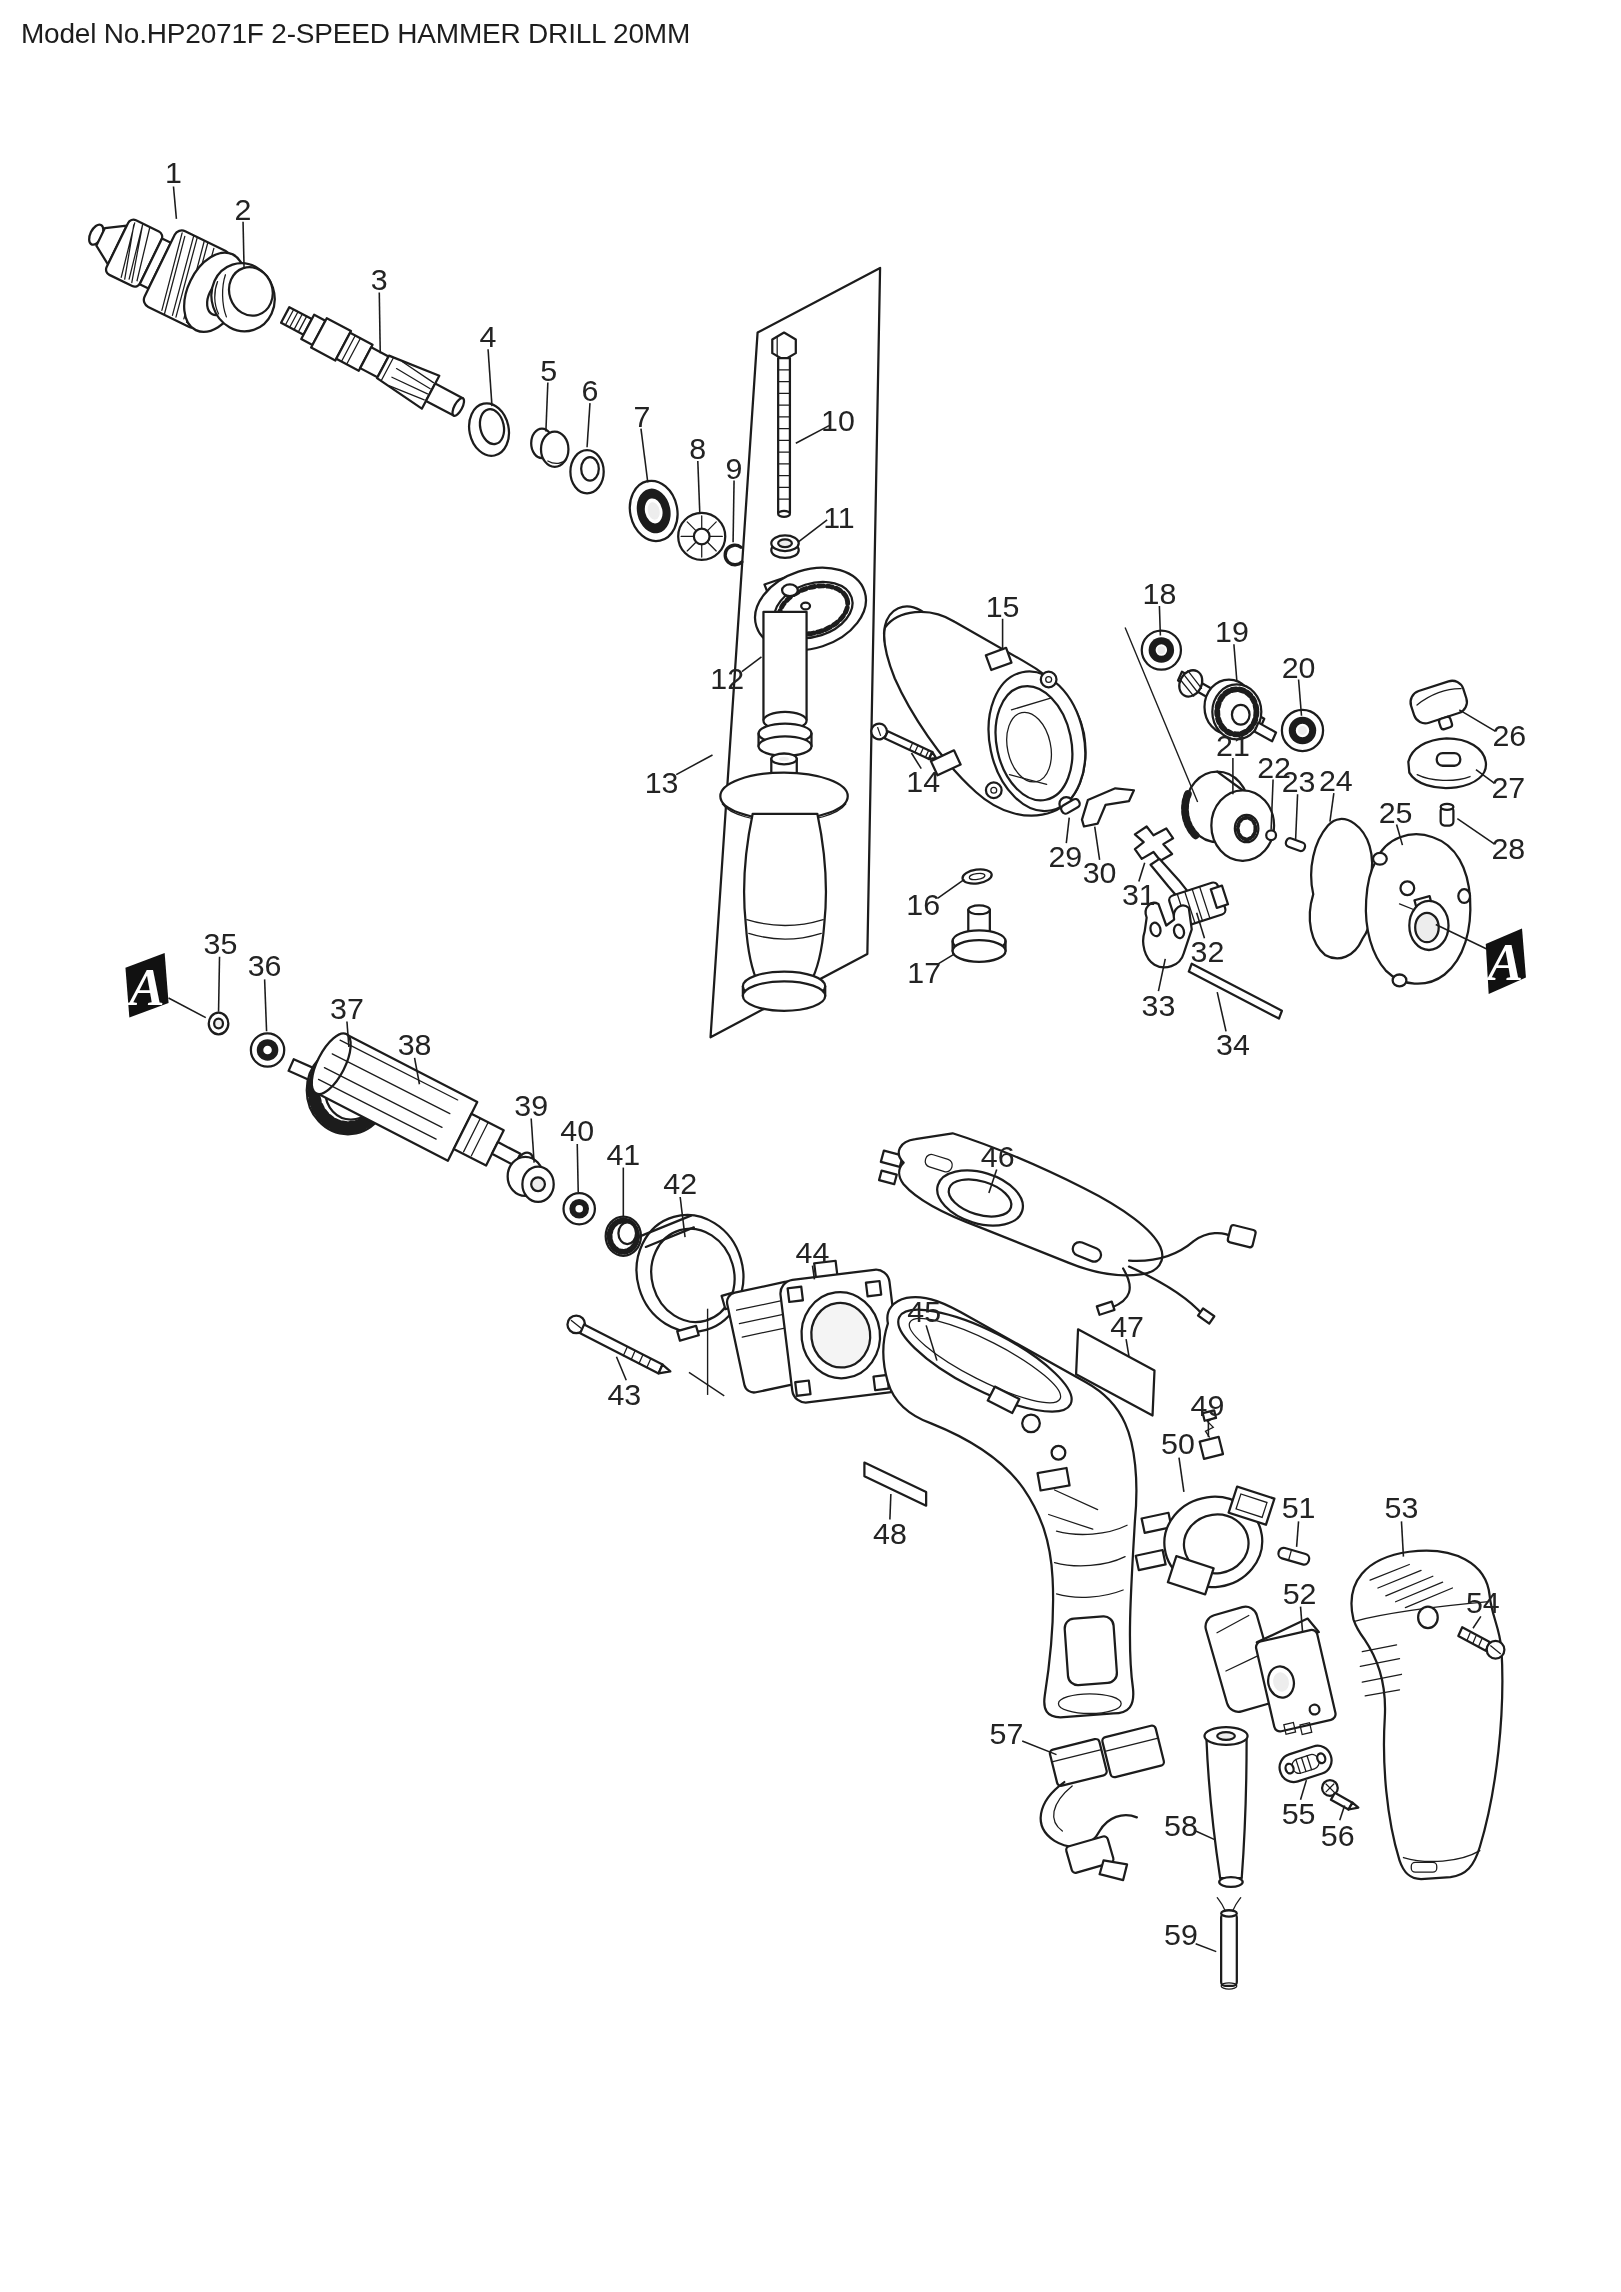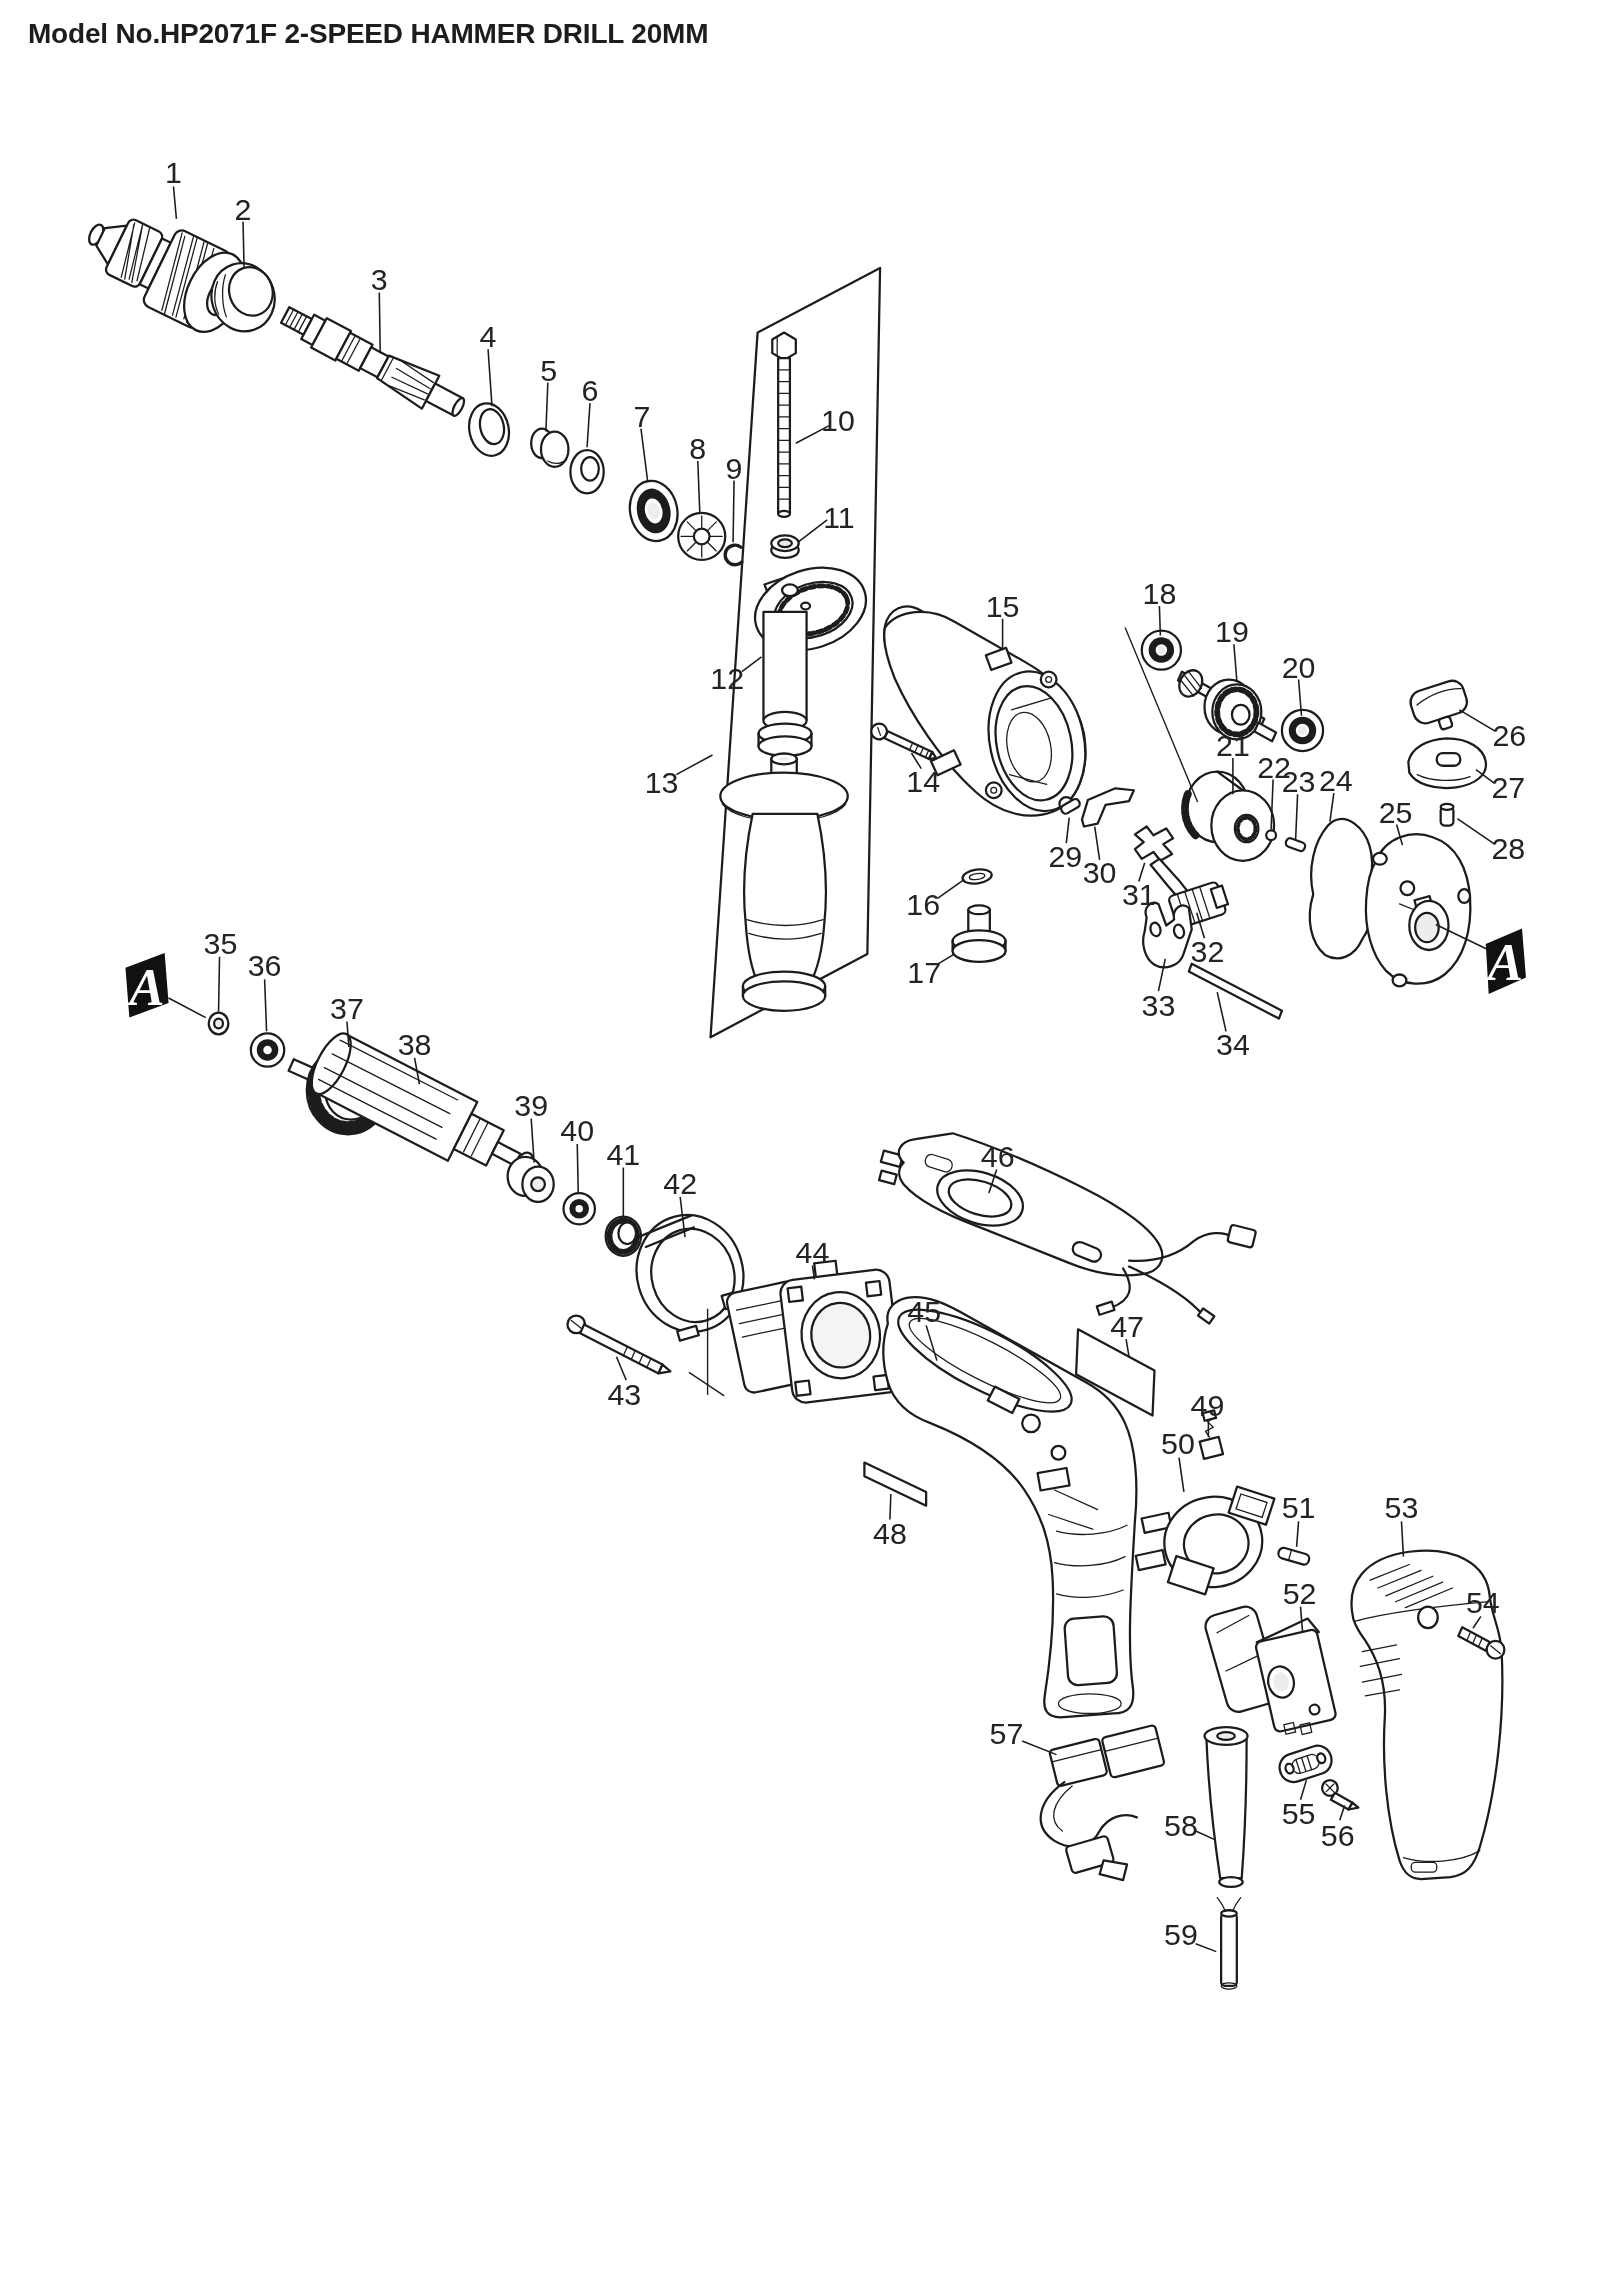--- a/index.html
+++ b/index.html
@@ -1,18 +1,18 @@
 <!DOCTYPE html>
 <html><head>
 <meta charset="utf-8">
 <style>
   html,body { margin:0; padding:0; background:#ffffff; }
   .page { position:relative; width:1621px; height:2293px; background:#ffffff; overflow:hidden;
           font-family:"Liberation Sans", sans-serif; }
-  .title { position:absolute; left:28px; top:17.6px; font-size:28px; font-weight:700;
+  .title { position:absolute; left:21px; top:17.6px; font-size:28px; font-weight:400;
            color:#1d1d1d; letter-spacing:-0.2px; }
   svg { position:absolute; left:0; top:0; }
   .p  { stroke:#1c1c1c; stroke-width:2.3; stroke-linecap:round; stroke-linejoin:round; fill:none; }
   .w  { fill:#ffffff; }
   .g  { fill:#ededed; }
   .d  { fill:#1c1c1c; stroke:none; }
   .t  { stroke:#1c1c1c; stroke-width:1.3; fill:none; stroke-linecap:round; }
   .ld { stroke:#1c1c1c; stroke-width:1.6; }
   .gl { stroke:#1c1c1c; stroke-width:1.4; }
   .lbl { font-family:"Liberation Sans", sans-serif; font-size:31px; fill:#232323; text-anchor:middle; }

